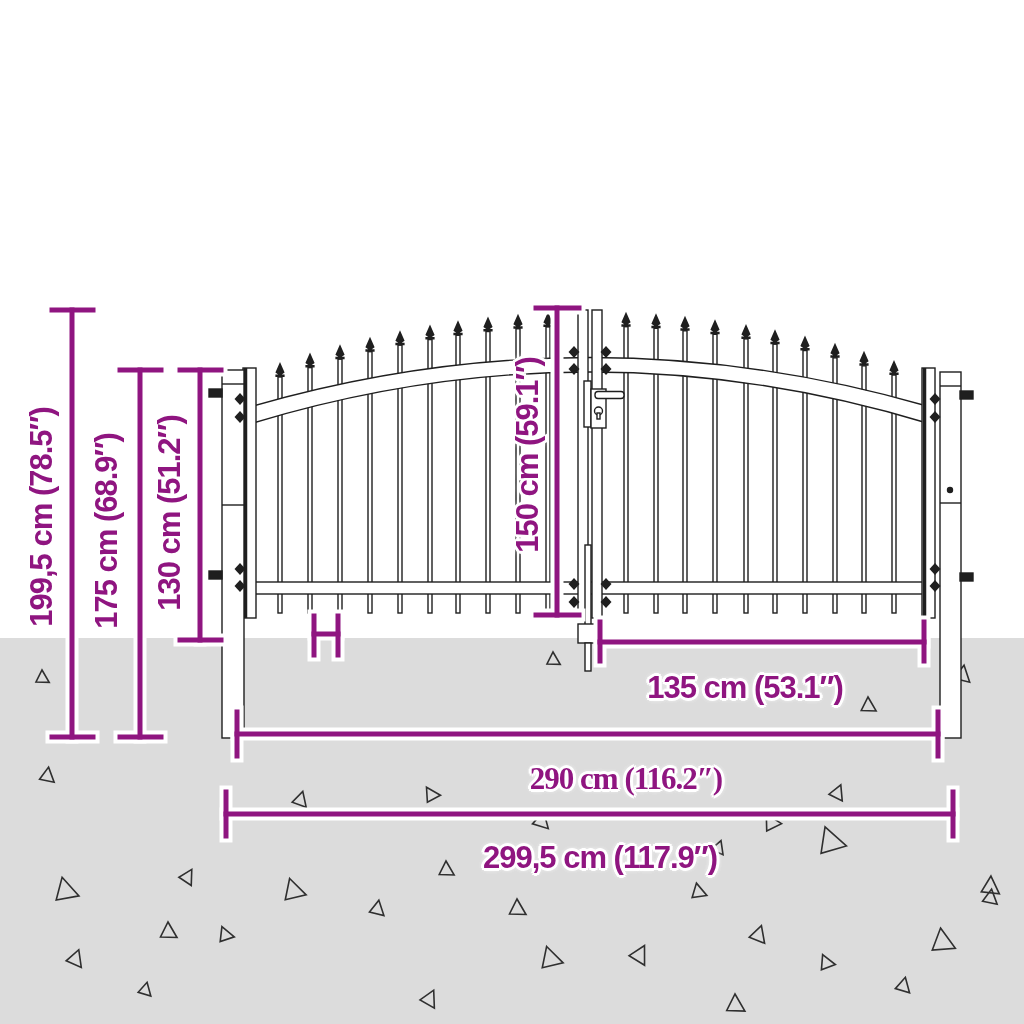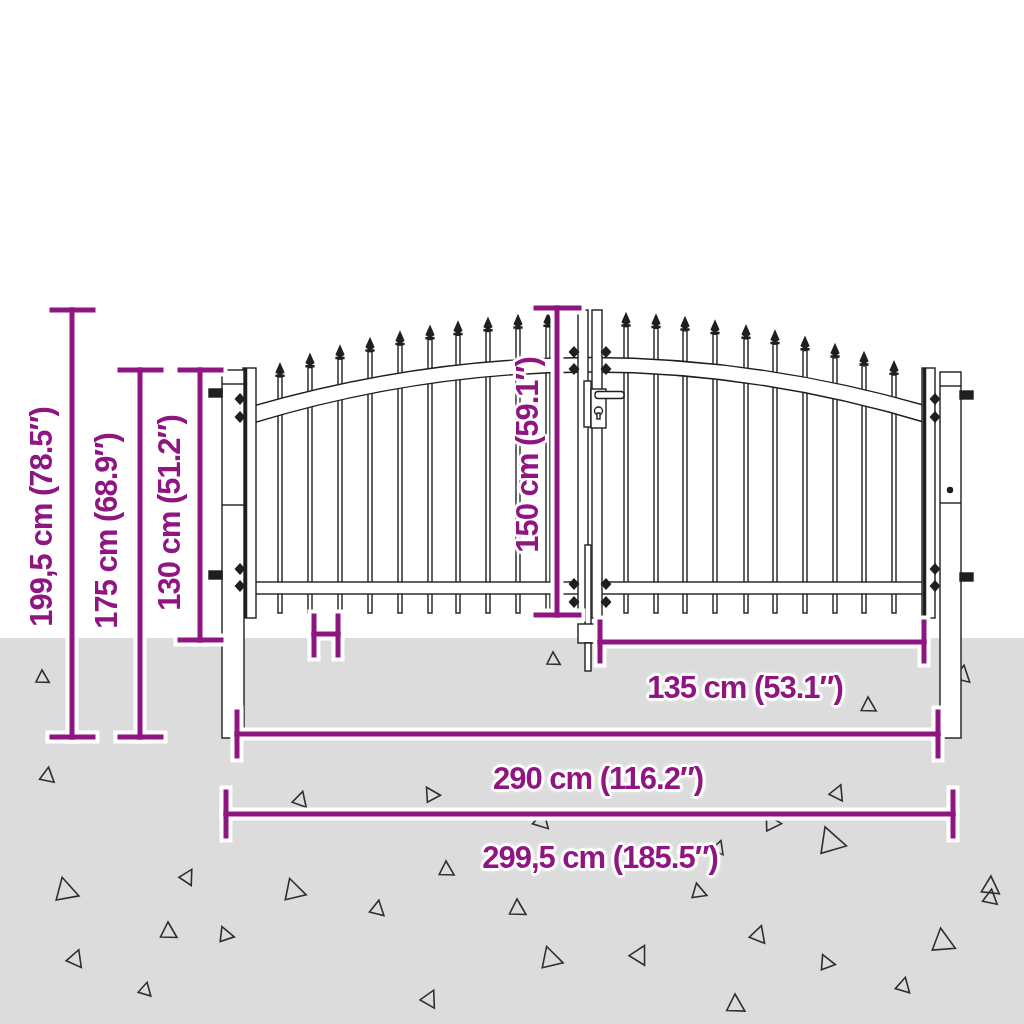--- a/index.html
+++ b/index.html
@@ -240,15 +240,15 @@
         <line x1="226" y1="792" x2="226" y2="836" stroke="#8f1580" stroke-width="5" stroke-linecap="square"></line>
         <line x1="953" y1="792" x2="953" y2="836" stroke="#8f1580" stroke-width="5" stroke-linecap="square"></line>
       </g>
   </svg>
 
   <div class="dim-label vertical" style="left:42px;top:517px;">199,5 cm (78.5″)</div>
   <div class="dim-label vertical" style="left:107px;top:531px;">175 cm (68.9″)</div>
   <div class="dim-label vertical" style="left:170px;top:513px;">130 cm (51.2″)</div>
   <div class="dim-label vertical" style="left:528px;top:455px;">150 cm (59.1″)</div>
   <div class="dim-label" style="left:745px;top:688px;text-align:right;">135 cm (53.1″)</div>
-  <div class="dim-label" style="left:598px;top:779px;">290 cm (116.2″)</div>
-  <div class="dim-label" style="left:600px;top:858px;">299,5 cm (185.5″)</div>
+  <div class="dim-label" style="left:626px;top:779px;font-family:Liberation Serif, serif;">290 cm (116.2″)</div>
+  <div class="dim-label" style="left:600px;top:858px;">299,5 cm (117.9″)</div>
 </div>
 
 </body></html>

